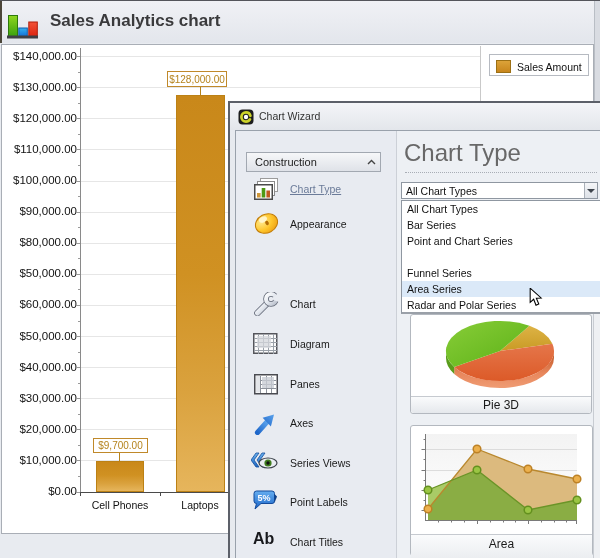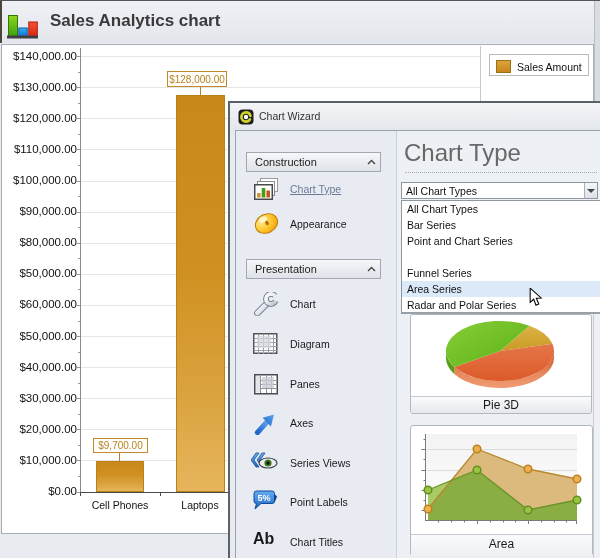--- a/index.html
+++ b/index.html
@@ -178,23 +178,20 @@
     <circle cx="8" cy="8" r="2.2" fill="#fff"></circle>
   </svg>
   <div id="dlgtext" class="abs">Chart Wizard</div>
   <div id="dlgpanel" class="abs"></div>
   <div id="rpanel" class="abs"></div>
   <div id="vsep" class="abs"></div>
 
   <div class="grphead" style="top:143px;margin-top:9px;">Construction<svg style="position:absolute;right:4px;top:6px" width="9" height="7" viewBox="0 0 9 7">
         <path d="M1 5 L4.5 1.5 L8 5" fill="none" stroke="#444" stroke-width="1.4"></path>
       </svg></div>
-  <div class="grphead" style="top:259px;">Presentation<svg style="position:absolute;right:4px;top:6px" width="9" height="7" viewBox="0 0 9 7">
-        <path d="M1 5 L4.5 1.5 L8 5" fill="none" stroke="#444" stroke-width="1.4"></path>
-      </svg></div>
 
   <svg class="abs" style="left:254px; top:178px;" width="24" height="22" viewBox="0 0 24 22">
     <rect x="6.5" y="0.5" width="17" height="13" fill="#fff" stroke="#9b9b9b" stroke-width="1"></rect>
     <rect x="3.5" y="3.5" width="17" height="14" fill="#fff" stroke="#8a8a8a" stroke-width="1"></rect>
     <rect x="0.75" y="6.75" width="17.5" height="14.5" fill="#fff" stroke="#4a4a4a" stroke-width="1.5"></rect>
     <rect x="3" y="15" width="3.6" height="4.5" fill="#cf9638"></rect>
     <rect x="7.7" y="10" width="3.6" height="9.5" fill="#4e9a14"></rect>
     <rect x="12.4" y="12.5" width="3.6" height="7" fill="#c05b1e"></rect>
   </svg>
 

